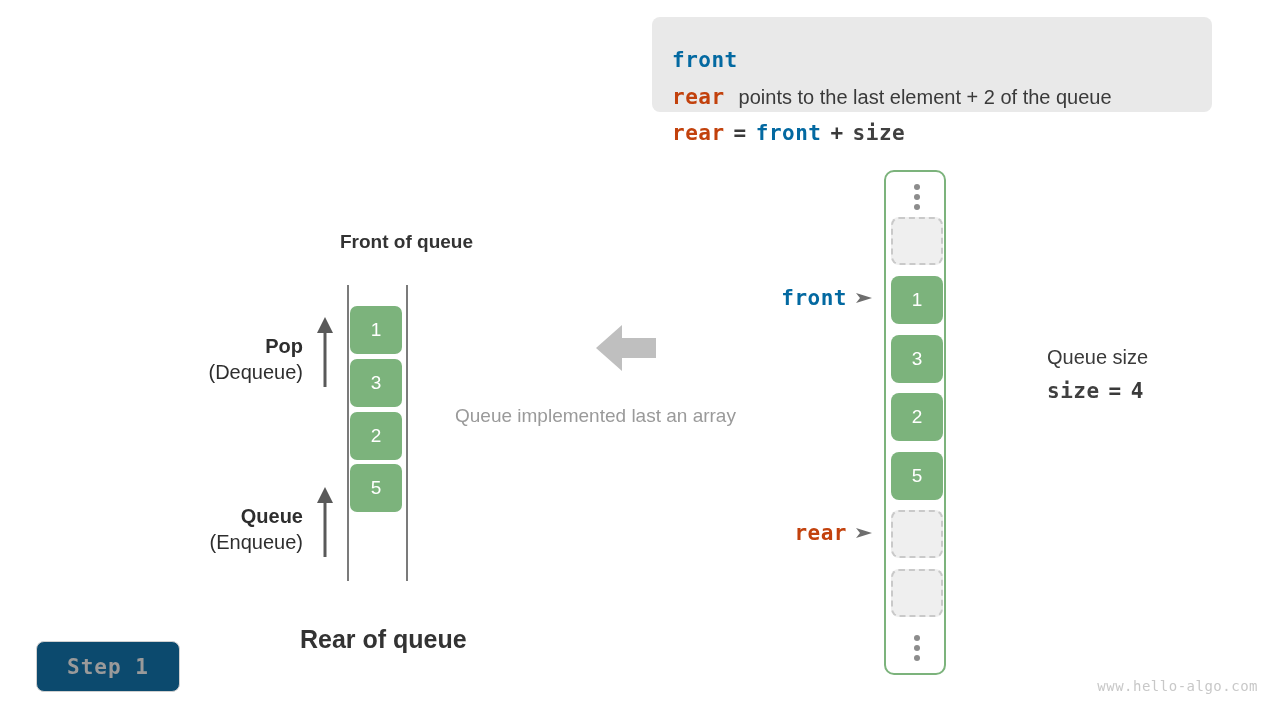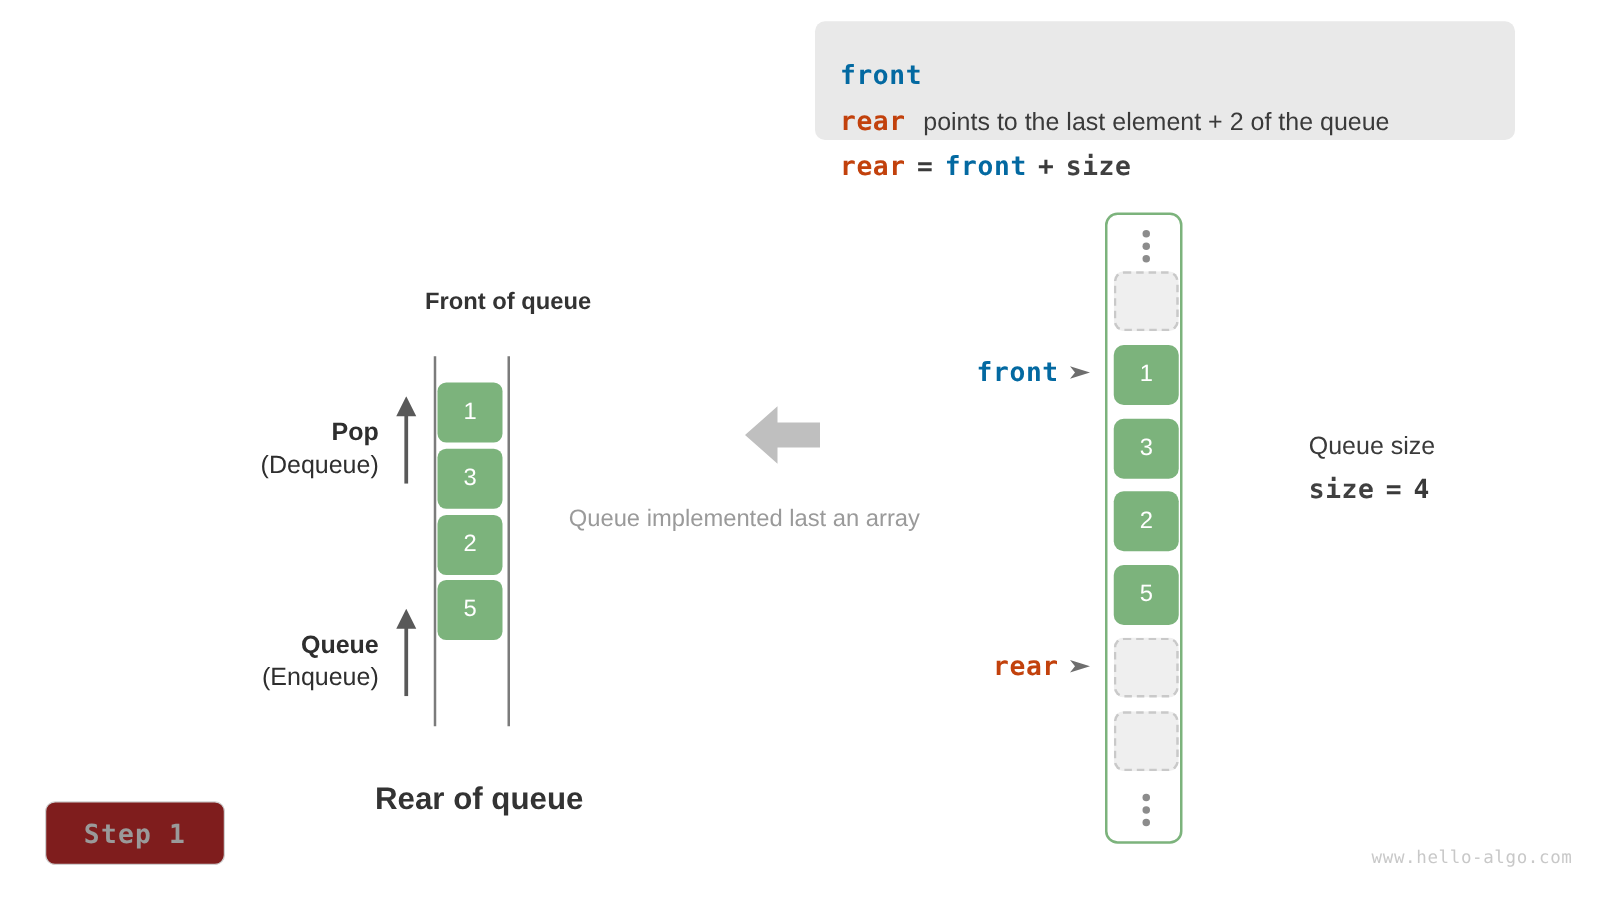--- a/index.html
+++ b/index.html
@@ -258,21 +258,21 @@
 
   
   #step-badge {
     position: absolute;
     left: 36px;
     top: 641px;
     width: 144px;
     height: 51px;
     border: 1px solid #d0d0d0;
     border-radius: 8px;
-    background: #7f1d1d;
+    background: #0c4a6e;
     display: flex;
     align-items: center;
     justify-content: center;
     font-family: "DejaVu Sans Mono", monospace;
     font-weight: bold;
     font-size: 21px;
     color: #9a9a9a;
     letter-spacing: 1px;
     box-sizing: border-box;
   }

